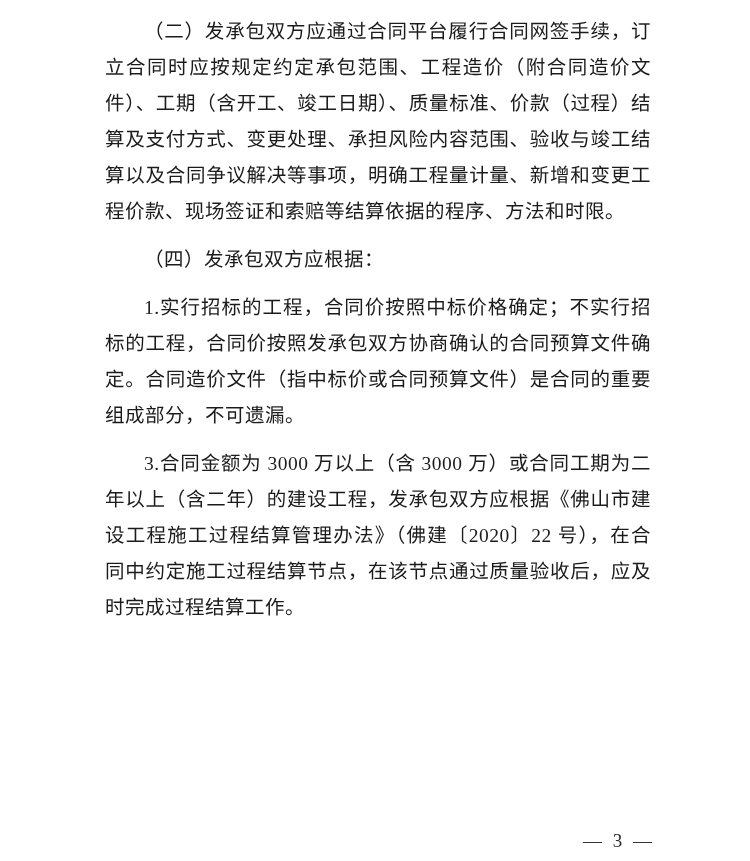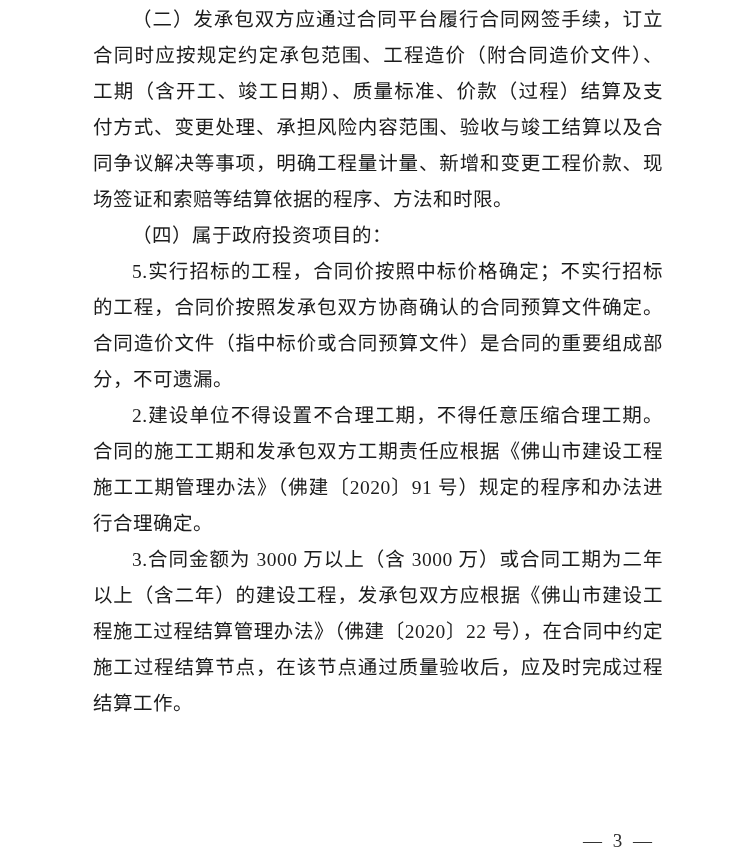--- a/index.html
+++ b/index.html
@@ -21,42 +21,41 @@
     left: 93px;
     top: 2px;
     width: 570px;
     font-size: 19.5px;
     line-height: 36px;
     text-align: justify;
     text-justify: inter-character;
     letter-spacing: 0.5px;
   }
   .para {
-    margin: 0;
+    margin: 12px;
     padding: 0;
     text-indent: 2em;
     word-break: break-all;
   }
   .footer {
     position: absolute;
     right: 95px;
     top: 830px;
     font-size: 19px;
     letter-spacing: 3px;
     color: #2a2a2a;
     font-family: "Liberation Serif", serif;
   }
 </style>
 </head>
 <body>
 
 <div class="page">
   <div class="content">
     <p class="para">（二）发承包双方应通过合同平台履行合同网签手续，订立合同时应按规定约定承包范围、工程造价（附合同造价文件）、工期（含开工、竣工日期）、质量标准、价款（过程）结算及支付方式、变更处理、承担风险内容范围、验收与竣工结算以及合同争议解决等事项，明确工程量计量、新增和变更工程价款、现场签证和索赔等结算依据的程序、方法和时限。</p>
-    <p class="para">（四）属于政府投资项目的：</p>
-    <p class="para">5.实行招标的工程，合同价按照中标价格确定；不实行招标的工程，合同价按照发承包双方协商确认的合同预算文件确定。合同造价文件（指中标价或合同预算文件）是合同的重要组成部分，不可遗漏。</p>
-    <p class="para">2.建设单位不得设置不合理工期，不得任意压缩合理工期。合同的施工工期和发承包双方工期责任应根据《佛山市建设工程施工工期管理办法》（佛建〔2020〕91 号）规定的程序和办法进行合理确定。</p>
+    <p class="para">（四）发承包双方应根据：</p>
+    <p class="para">1.实行招标的工程，合同价按照中标价格确定；不实行招标的工程，合同价按照发承包双方协商确认的合同预算文件确定。合同造价文件（指中标价或合同预算文件）是合同的重要组成部分，不可遗漏。</p>
     <p class="para">3.合同金额为 3000 万以上（含 3000 万）或合同工期为二年以上（含二年）的建设工程，发承包双方应根据《佛山市建设工程施工过程结算管理办法》（佛建〔2020〕22 号），在合同中约定施工过程结算节点，在该节点通过质量验收后，应及时完成过程结算工作。</p>
   </div>
   <div class="footer">
     <span>— 3 —</span>
   </div>
 </div>
 
 </body></html>

